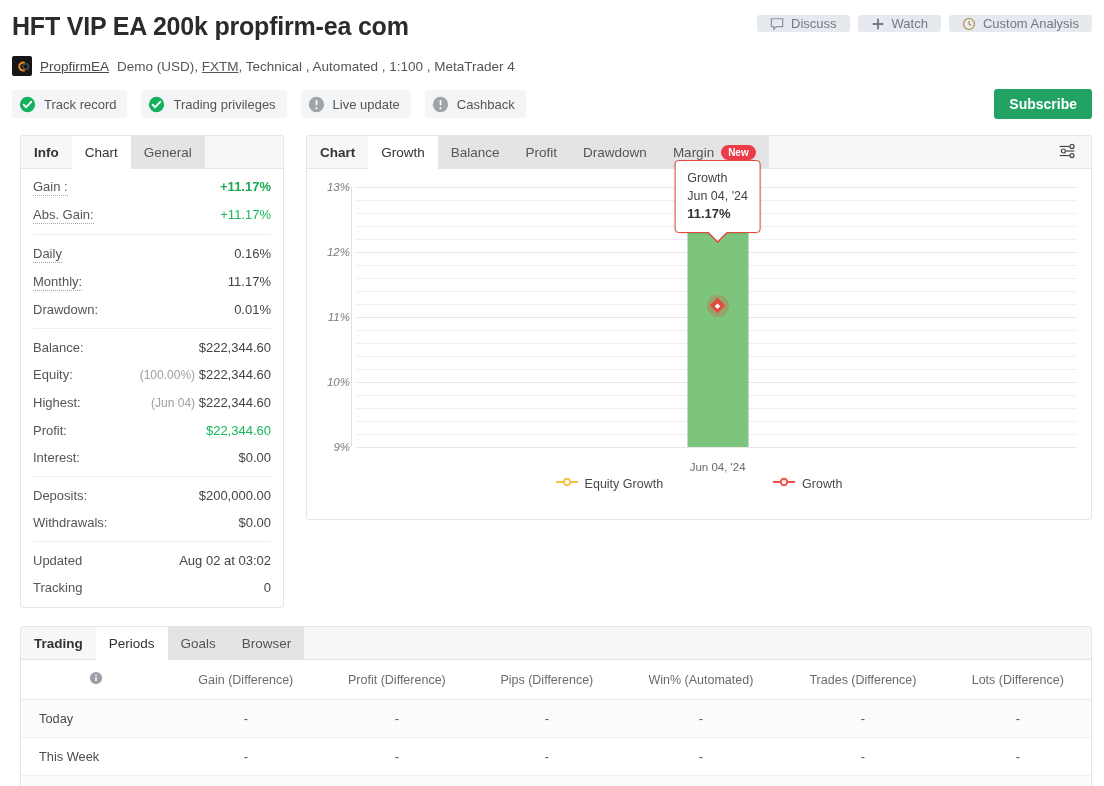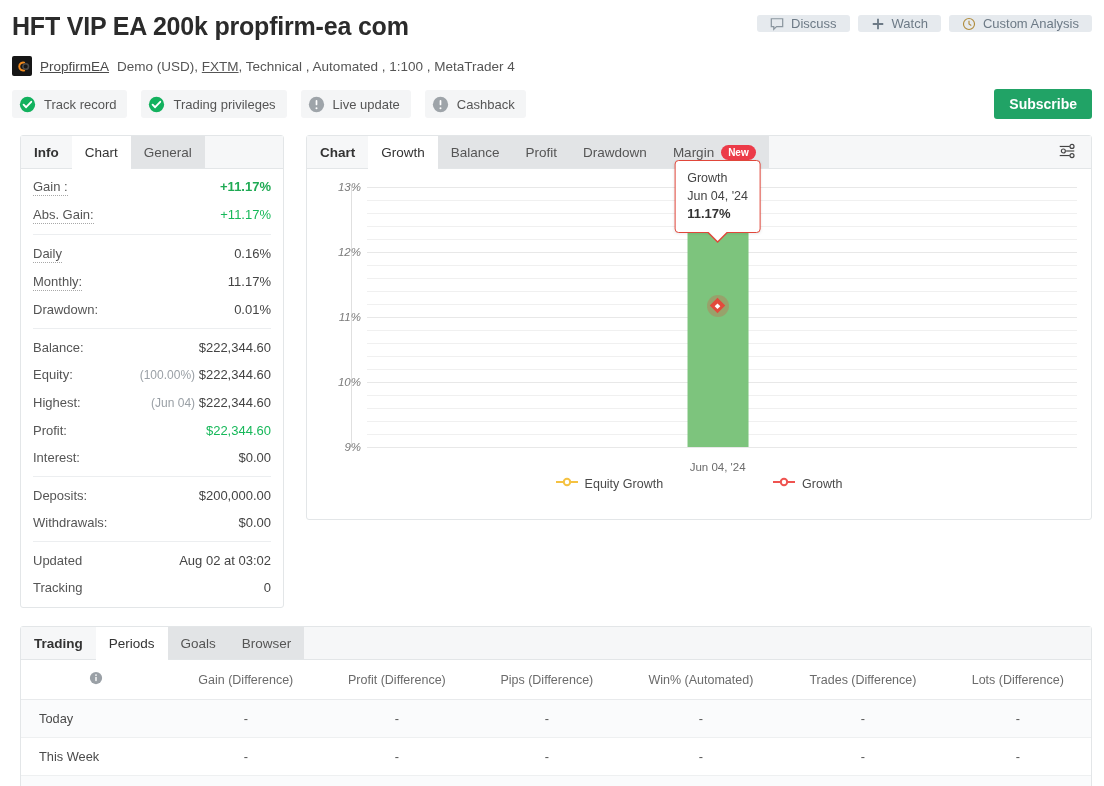--- a/index.html
+++ b/index.html
@@ -114,21 +114,21 @@
   .chart-tabbar { position: relative; }
   .settings-btn {
     position: absolute; right: 6px; top: 0; bottom: 0;
     display: flex; align-items: center; padding: 0 8px;
     background: none; border: none; cursor: pointer;
   }
   .chart-area { position: relative; height: 350px; }
 
   
   .plot { position: absolute; left: 44px; right: 14px; top: 18px; height: 260px; }
-  .gridline { position: absolute; left: 16px; right: 0; height: 1px; background: #f0f0f0; font-style: italic; }
+  .gridline { position: absolute; left: 5px; right: 0; height: 1px; background: #f0f0f0; font-style: italic; }
   .gridline.major { background: #e8e8e8; }
   .yaxis-label {
     position: absolute; right: 100%; margin-right: 6px;
     font-size: 11.5px; color: #7a7a7a; transform: translateY(-50%);
     white-space: nowrap;
   }
   .yaxis-line { position: absolute; left: 0; top: 0; bottom: 0; width: 1px; background: #e0e0e0; }
   .bar { position: absolute; background: #7dc47d; }
   .xlabel {
     position: absolute; font-size: 11.5px; color: #6c6c6c;

